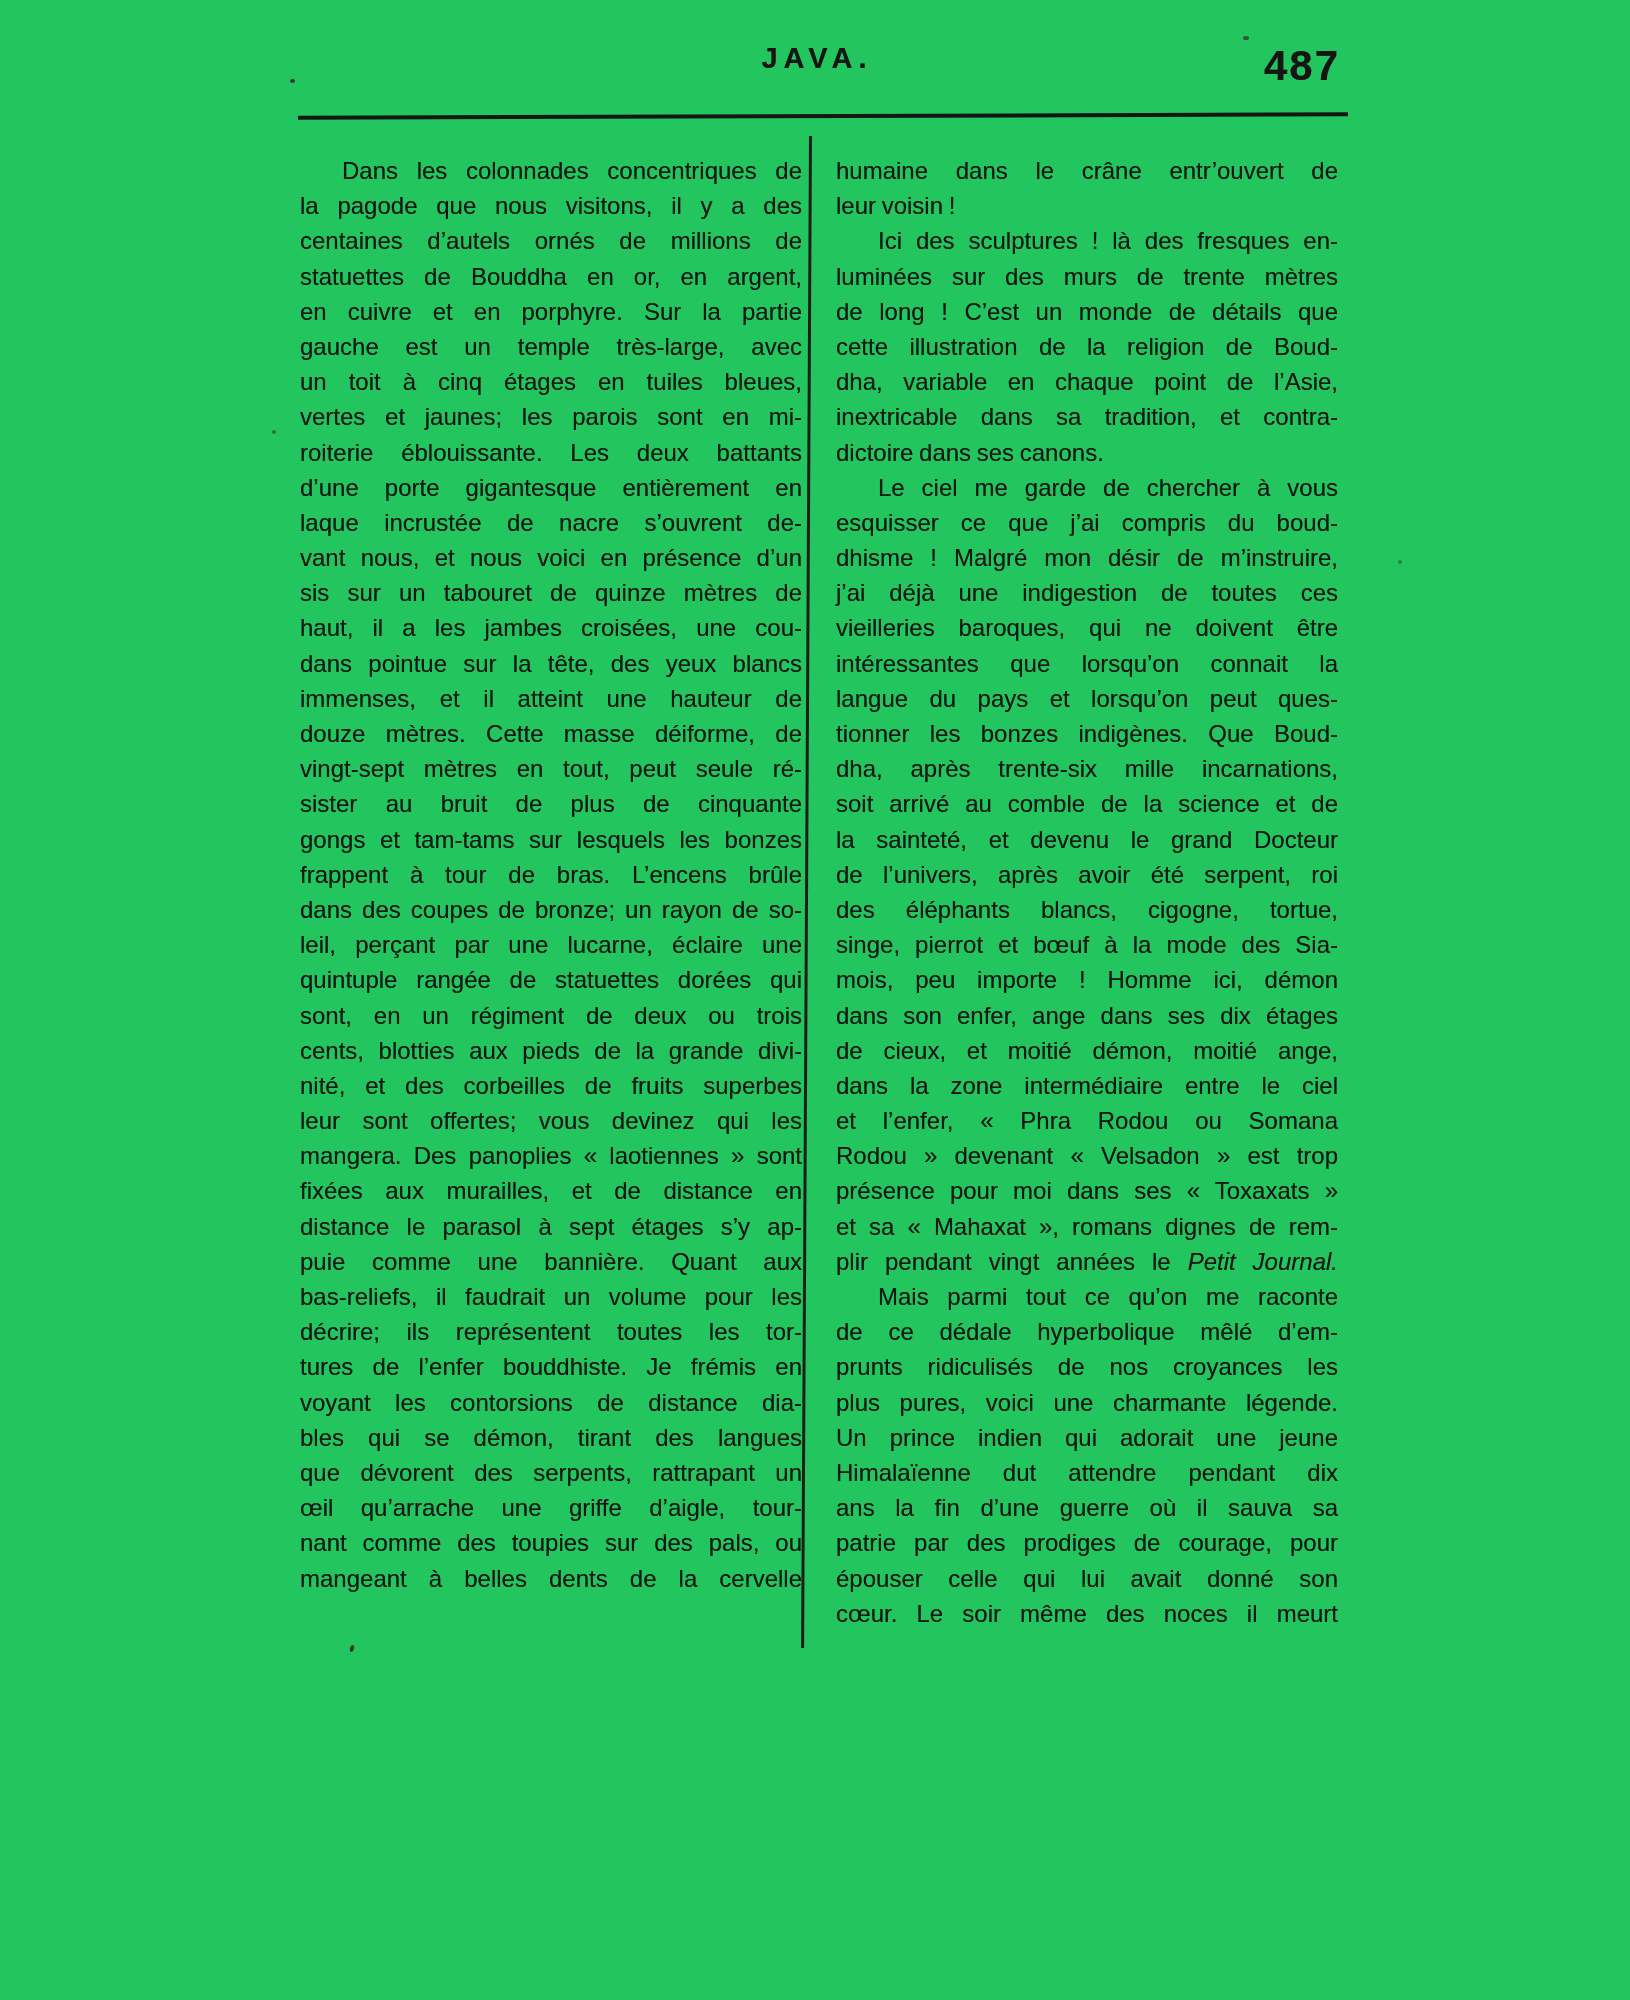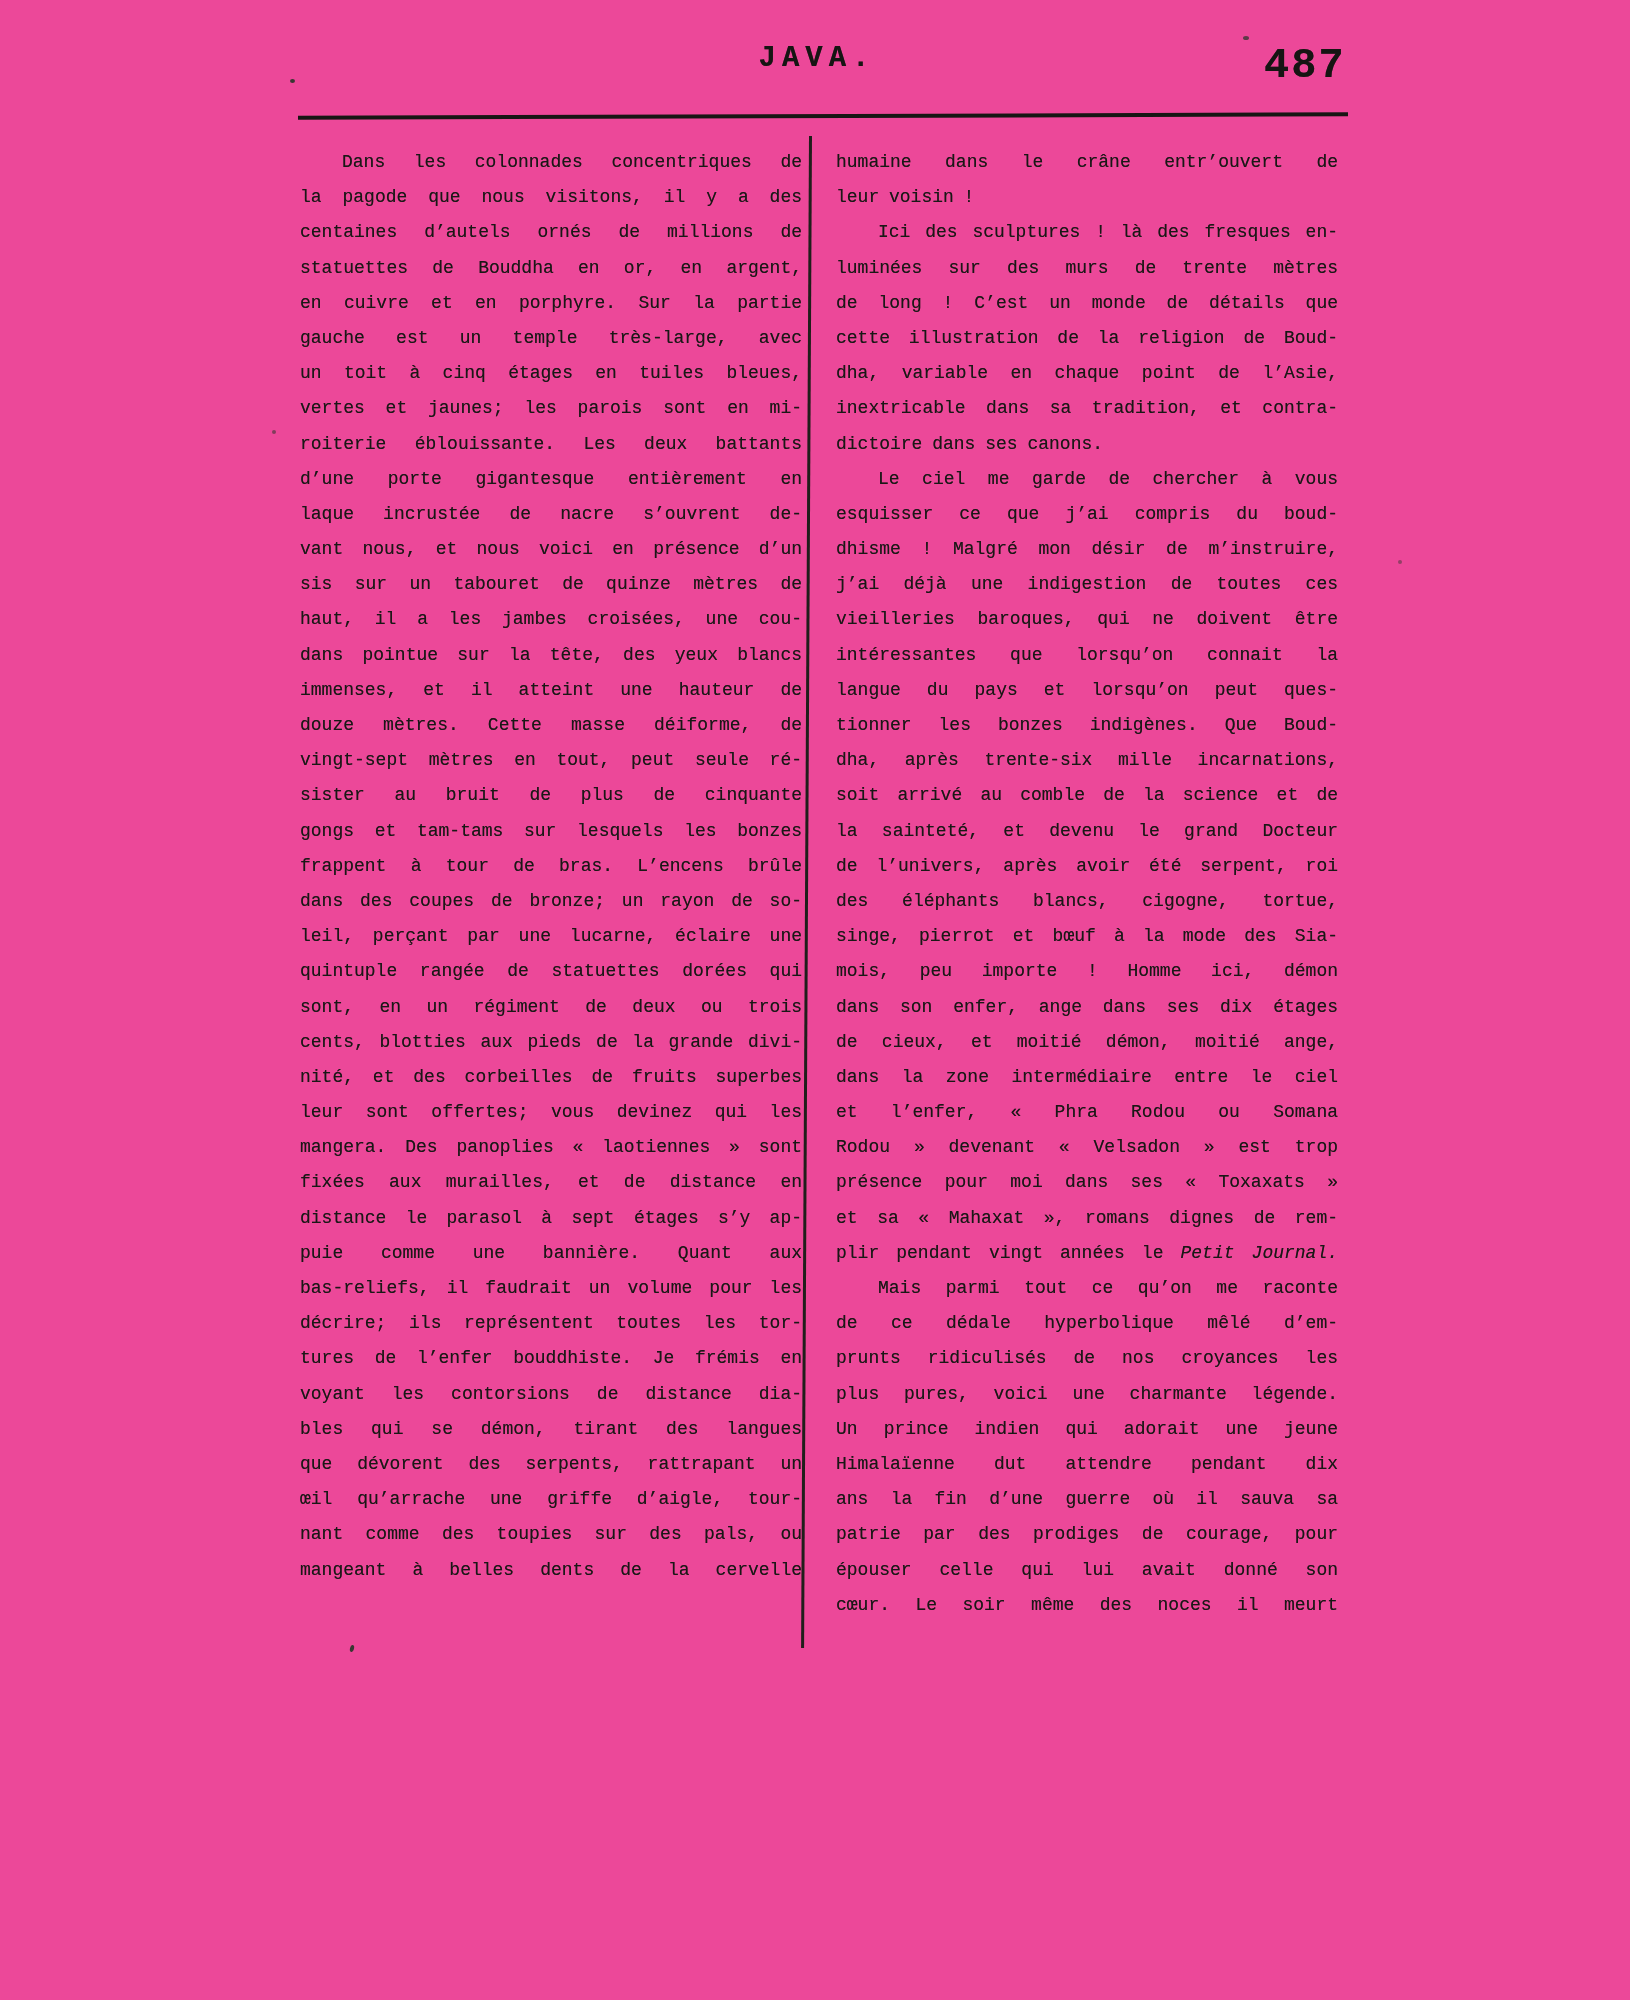--- a/index.html
+++ b/index.html
@@ -4,22 +4,22 @@
 <style>
   html, body {
     margin: 0; padding: 0;
     width: 1630px; height: 2000px;
     background: #fbfbf8;
     overflow: hidden;
   }
   .page {
     position: relative;
     width: 1630px; height: 2000px;
-    background: #ec4899;
-    font-family: Liberation Mono, monospace;
+    background: #22c55e;
+    font-family: Liberation Sans, sans-serif;
     color: #191816;
   }
   .running-title {
     position: absolute;
     left: 292px; top: 42px; width: 1050px;
     text-align: center;
     font-size: 29px; font-weight: bold;
     letter-spacing: 6px;
     color: #161513;
     text-shadow: 0 0 0.5px rgba(20,18,16,.6);
@@ -42,23 +42,23 @@
   .col-divider {
     position: absolute;
     left: 809px; top: 136px;
     width: 3px; height: 1512px;
     background: #201e1b;
     transform: rotate(0.3deg);
     transform-origin: top center;
   }
   .col {
     position: absolute;
-    top: 145px;
+    top: 153px;
     width: 502px;
-    font-size: 18px;
+    font-size: 24px;
     line-height: 35.2px;
     word-spacing: -1px;
     text-align: justify;
     text-shadow: 0 0 0.5px rgba(20,18,16,.55);
   }
   .col.left  { left: 300px; }
   .col.right { left: 836px; }
   .line {
     height: 35.2px;
     text-align: justify;

